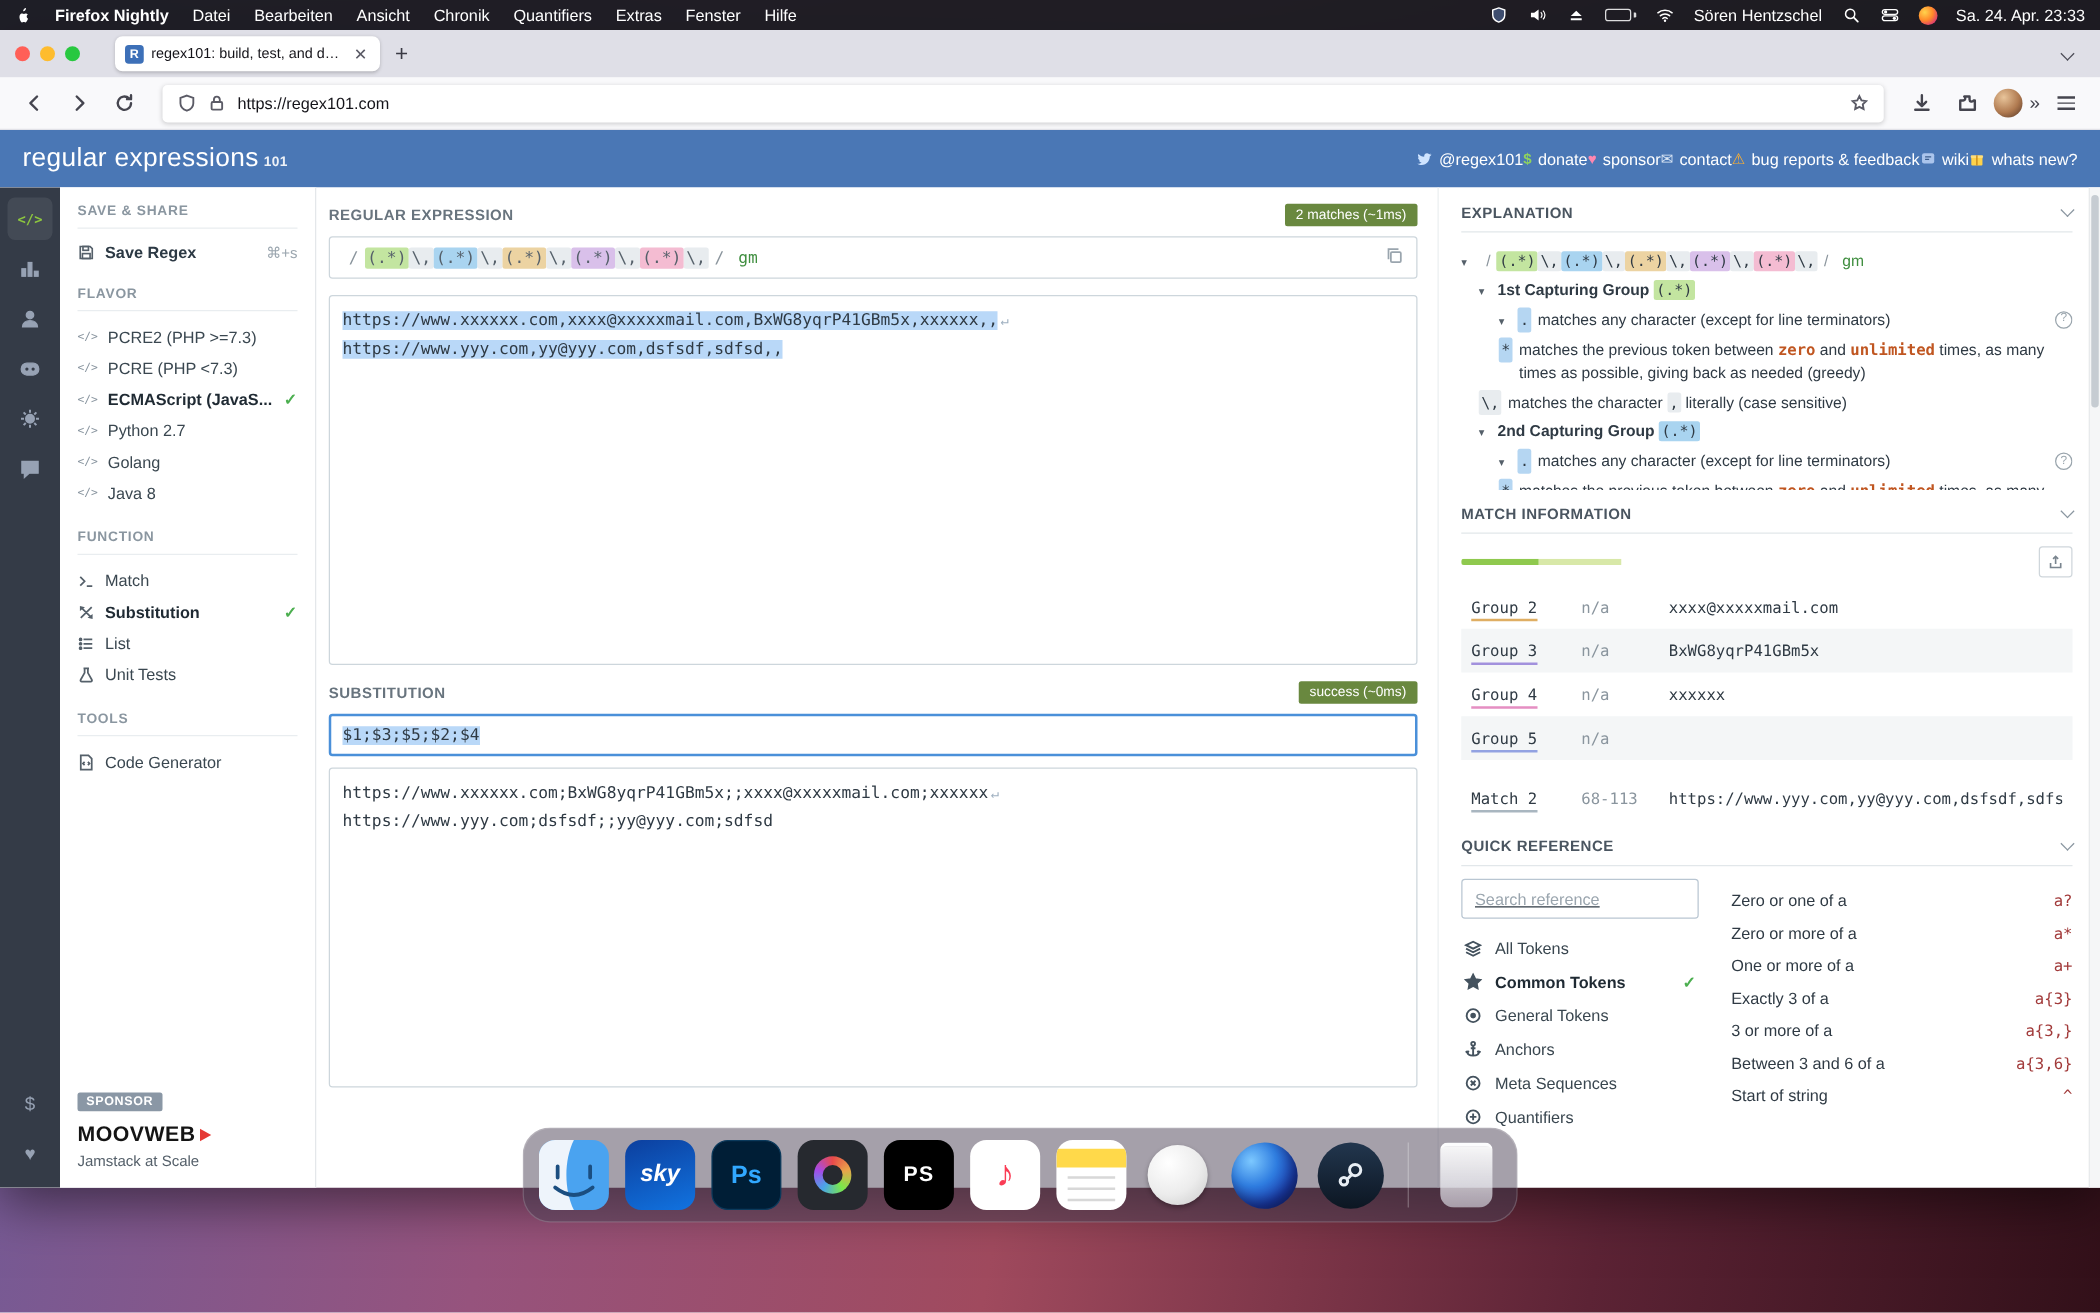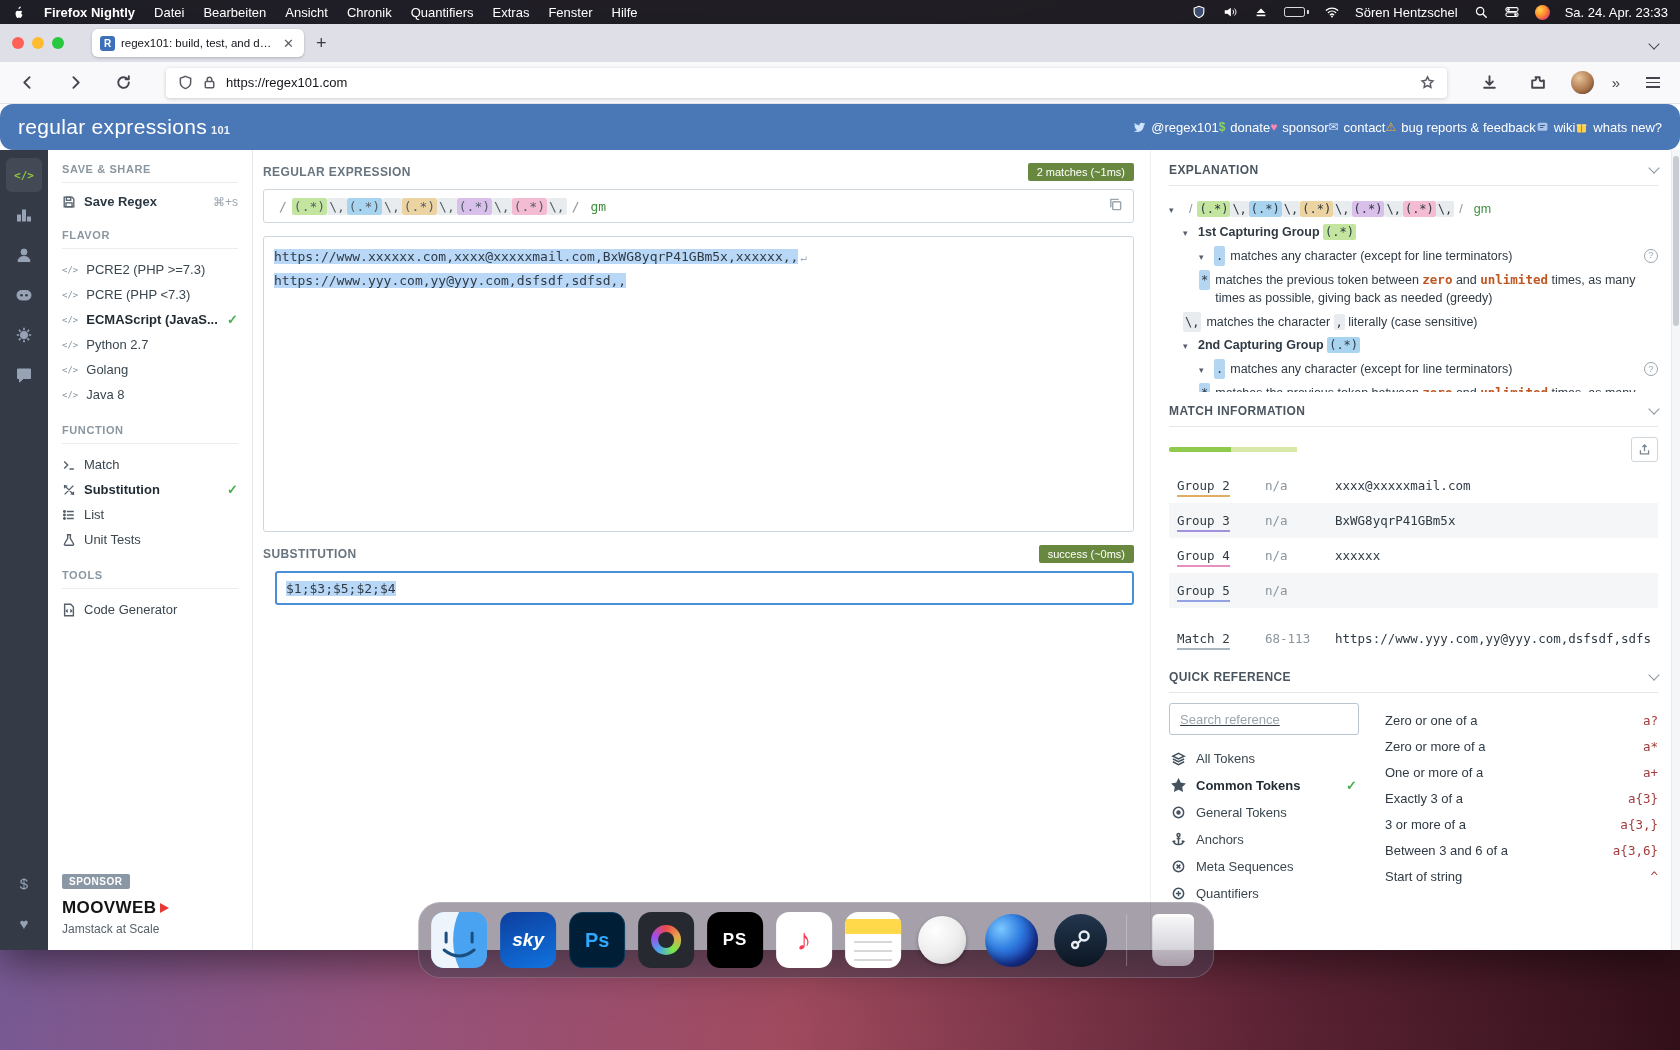--- a/index.html
+++ b/index.html
@@ -36,37 +36,37 @@
 .tab {width:212px;height:28px;background:#fff;border-radius:6px;display:flex;align-items:center;gap:6px;
   padding:0 8px;font-size:11.5px;color:#15141a;box-shadow:0 1px 3px rgba(0,0,0,.2);}
 .favicon {width:15px;height:15px;background:#3d70b8;color:#fff;border-radius:3px;font-size:10px;
   display:flex;align-items:center;justify-content:center;font-weight:bold;flex:0 0 auto;}
 .tab-title {flex:1;white-space:nowrap;overflow:hidden;text-overflow:ellipsis;}
 .tab-close {color:#5b5b66;font-size:13px;padding:0 2px;}
 .newtab {margin-left:12px;font-size:18px;color:#3a3a44;line-height:1;}
 .alltabs {margin-left:auto;margin-right:10px;}
 .chev-dn {display:inline-block;width:8px;height:8px;border-right:1.6px solid #4a4a55;border-bottom:1.6px solid #4a4a55;transform:rotate(45deg);margin-top:-3px;}
 
-.navbar {height:42px;background:#f9f9fb;display:flex;align-items:center;padding:12px 12px;gap:18px;
+.navbar {height:42px;background:#f9f9fb;display:flex;align-items:center;padding:12px 12px;gap:6px;
   border-bottom:1px solid #e2e2e8;flex:0 0 auto;}
 .nav-btn {width:30px;height:30px;display:flex;align-items:center;justify-content:center;border-radius:4px;}
 .nav-btn svg {width:17px;height:17px;stroke:#45454f;fill:none;stroke-width:1.8;stroke-linecap:round;stroke-linejoin:round;}
 .urlbar {flex:1;height:30px;background:#fff;border-radius:4px;box-shadow:0 1px 4px rgba(0,0,0,.18);
   display:flex;align-items:center;gap:9px;padding:0 12px;margin:0 10px;font-size:13px;color:#15141a;}
 .urlbar svg{width:15px;height:15px;stroke:#5b5b66;fill:none;stroke-width:1.6;flex:0 0 auto;}
 .url-text {flex:1;}
 .avatar {width:23px;height:23px;border-radius:50%;flex:0 0 auto;
   background:radial-gradient(circle at 35% 30%,#e8c49a,#b07a50 55%,#5a3a28 95%);}
 .nav-txt {font-size:15px;color:#45454f;}
 .hamburger {display:flex;flex-direction:column;gap:3px;}
 .hamburger i {width:14px;height:1.8px;background:#45454f;display:block;}
 
 
 .site {flex:1;display:flex;flex-direction:column;min-height:0;}
-.site-header {height:46px;background:#4a77b5;display:flex;align-items:center;padding:0 18px;color:#fff;flex:0 0 auto;border-radius:13px;}
+.site-header {height:46px;background:#4a77b5;display:flex;align-items:center;padding:0 18px;color:#fff;flex:0 0 auto;}
 .logo {font-size:21px;font-weight:300;letter-spacing:.3px;display:flex;align-items:baseline;}
 .logo-sub {font-size:11px;margin-left:4px;font-weight:bold;opacity:.9;}
 .site-nav {margin-left:auto;display:flex;align-items:center;font-size:13px;}
 .site-link {display:flex;align-items:center;gap:5px;white-space:nowrap;}
 .site-link svg{width:13px;height:13px;display:block;}
 .ico-glyph {font-size:12px;line-height:1;}
 
 .site-body {flex:1;display:flex;min-height:0;position:relative;background:#fff;}
 
 
@@ -114,21 +114,21 @@
 .flags {color:#3f8e3f;margin-left:6px;}
 .delim {color:#8a949c;margin:0 5px;}
 .copy-btn {margin-left:auto;}
 .copy-btn svg{width:15px;height:15px;stroke:#9aa5ae;fill:none;stroke-width:1.5;}
 .box {border:1px solid #cdd6dc;border-radius:3px;}
 .test-box {height:296px;padding:8px 10px;font-family:"DejaVu Sans Mono",monospace;font-size:13px;
   line-height:23px;color:#2f3a44;margin-bottom:13px;overflow:hidden;}
 .hl {background:#b9d8f8;}
 .nl {color:#9fb0c0;font-size:11px;margin-left:2px;}
 .subst-input {border:2px solid #4a90d9;border-radius:3px;height:34px;display:flex;align-items:center;
-  padding:0 9px;font-family:"DejaVu Sans Mono",monospace;font-size:13px;color:#2f3a44;margin-bottom:9px;margin-left:12px;}
+  padding:0 9px;font-family:"DejaVu Sans Mono",monospace;font-size:13px;color:#2f3a44;margin-bottom:9px;}
 .result-box {height:256px;padding:8px 10px;font-family:"DejaVu Sans Mono",monospace;font-size:13px;
   line-height:23px;color:#2f3a44;overflow:hidden;}
 
 
 .right {width:530px;flex:0 0 auto;padding:13px 22px 0 18px;border-left:1px solid #eceff1;min-width:0;}
 .panel-head {display:flex;align-items:center;font-size:12px;font-weight:bold;color:#4a5560;
   letter-spacing:.4px;padding-bottom:8px;border-bottom:1px solid #e2e7ea;margin-bottom:10px;}
 .panel-head .chev {margin-left:auto;width:8px;height:8px;border-right:1.6px solid #8a96a0;
   border-bottom:1.6px solid #8a96a0;transform:rotate(45deg);margin-top:-4px;}
 .exp {font-size:12.5px;color:#2f3a44;height:196px;overflow:hidden;margin-bottom:12px;}
@@ -553,20 +553,24 @@
           <div><span class="hl">https://www.yyy.com,yy@yyy.com,dsfsdf,sdfsd,,</span></div>
         </div>
 
         <div class="sec-head">
           <span class="sec-label">SUBSTITUTION</span>
           <span class="badge">success (~0ms)</span>
         </div>
         <div class="subst-input">
           <span class="hl">$1;$3;$5;$2;$4</span>
         </div>
+        <div class="box result-box">
+          <div><span>https://www.xxxxxx.com;BxWG8yqrP41GBm5x;;xxxx@xxxxxmail.com;xxxxxx</span><span class="nl">↵</span></div>
+          <div><span>https://www.yyy.com;dsfsdf;;yy@yyy.com;sdfsd</span></div>
+        </div>
       </div>
 
       <div class="right">
 
         <div class="panel-head">
           <span>EXPLANATION</span>
           <span class="chev"></span>
         </div>
         <div class="exp">
           <div class="exp-row">

